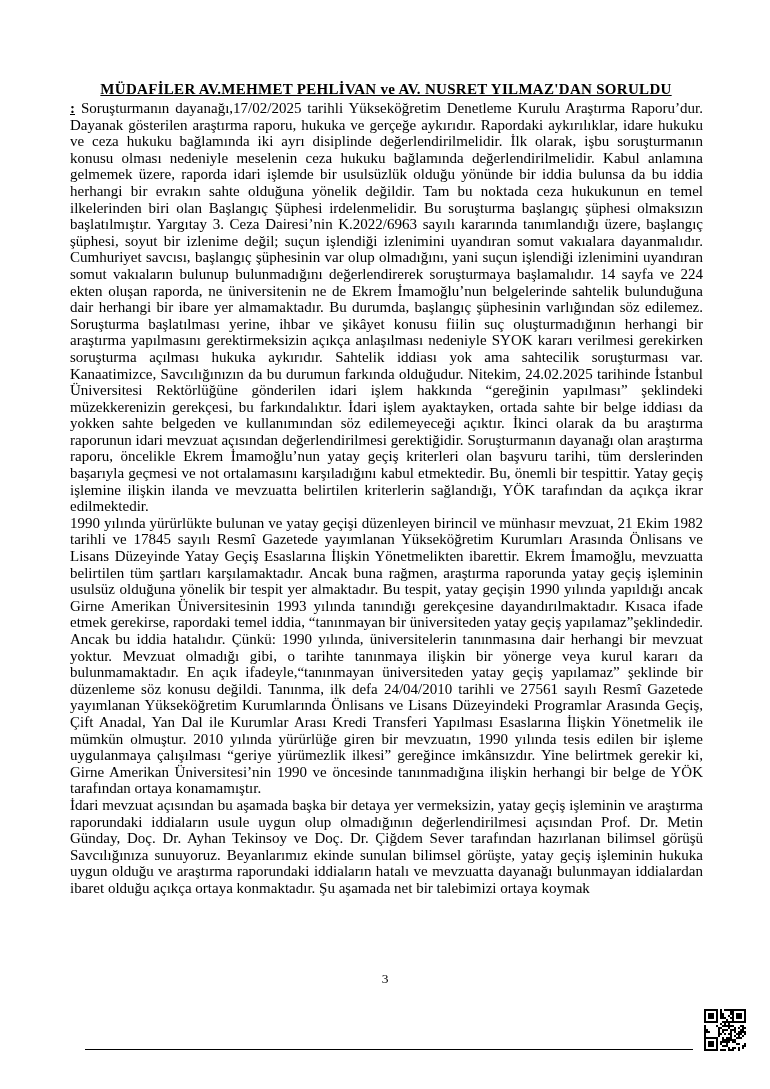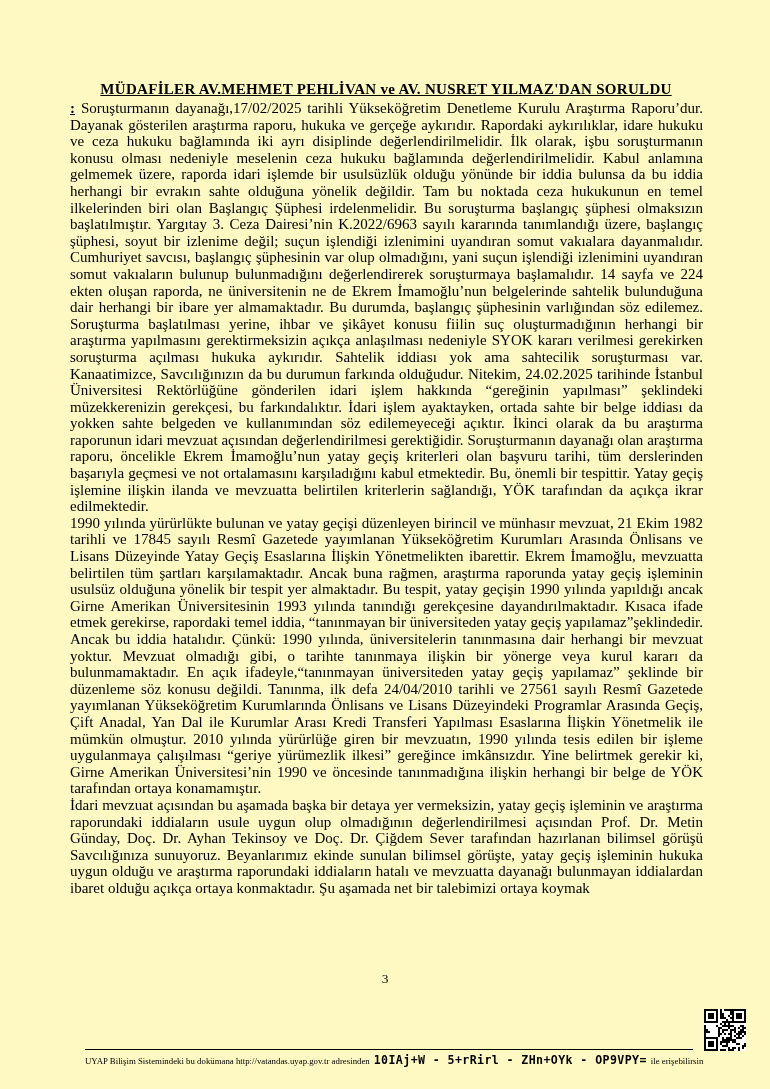--- a/index.html
+++ b/index.html
@@ -1,20 +1,20 @@
 <!DOCTYPE html>
 <html lang="tr"><head>
 <meta charset="utf-8">
 <style>
   html,body{margin:0;padding:0;background:#e8e8e8;}
   .page{
     position:relative;
     width:770px;height:1089px;
     margin:0 auto;
-    background:#fef9c3;
+    background:#ffffff;
     color:#000;
     font-family:"Liberation Serif", serif;
     overflow:hidden;
   }
   .doc-header{
     position:absolute;top:81px;left:68px;width:636px;margin:0;
     text-align:center;
     font-size:15px;font-weight:700;
     text-decoration:underline;
     letter-spacing:.3px;
@@ -198,19 +198,14 @@
         <rect x="18" y="40" width="2" height="2" fill="#000"></rect>
         <rect x="20" y="40" width="2" height="2" fill="#000"></rect>
         <rect x="24" y="40" width="2" height="2" fill="#000"></rect>
         <rect x="26" y="40" width="2" height="2" fill="#000"></rect>
         <rect x="28" y="40" width="2" height="2" fill="#000"></rect>
         <rect x="34" y="40" width="2" height="2" fill="#000"></rect>
       </svg></div>
 
   <div class="footer-rule"></div>
 
-  <div class="uyap-footer">
-    <span>UYAP Bilişim Sistemindeki bu dokümana http://vatandas.uyap.gov.tr adresinden</span>
-    <span class="code">10IAj+W - 5+rRirl - ZHn+OYk - OP9VPY=</span>
-    <span>ile erişebilirsin</span>
-  </div>
 
 </div>
 
 </body></html>

